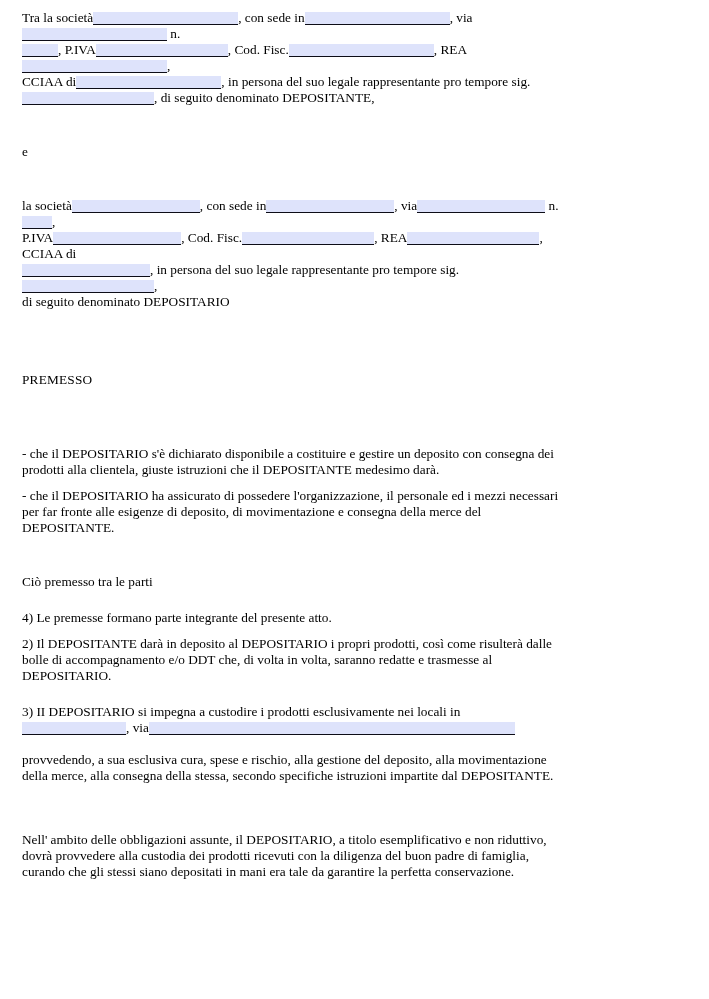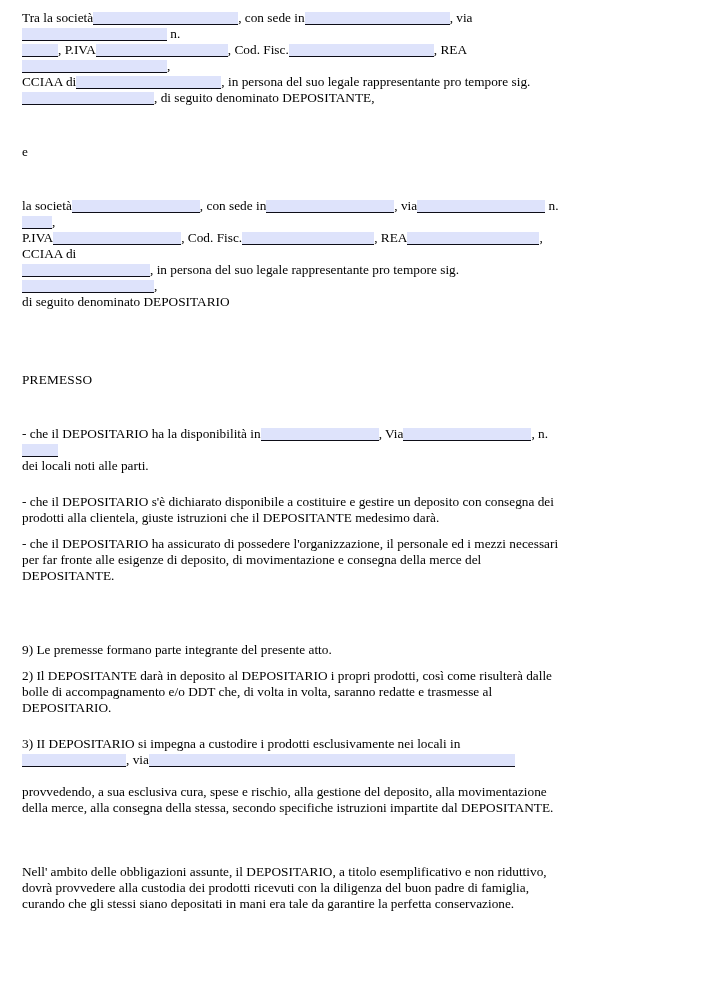--- a/index.html
+++ b/index.html
@@ -80,42 +80,42 @@
     <p><span>la società</span><span class="fld w-xl"></span><span>, con sede in</span><span class="fld w-xl"></span><span>, via</span><span class="fld w-xl"></span>
       <span>n.</span> <span class="fld w-xxs"></span><span>,</span><br><span>P.IVA</span><span class="fld w-xl"></span><span>, Cod. Fisc.</span><span class="fld w-2xl"></span><span>, REA</span><span class="fld w-2xl"></span><span>, CCIAA di</span><br><span class="fld w-xl"></span><span>, in persona del suo legale rappresentante pro tempore sig.</span><span class="fld w-2xl"></span><span>,</span><br><span>di seguito denominato DEPOSITARIO</span></p>
   </div>
 
   <div class="gap-xxl"></div>
 
   <p class="heading">PREMESSO</p>
 
   <div class="gap-xxl"></div>
 
-  <p><span>- che il DEPOSITARIO ha la disponibilità in</span><span class="fld w-l"></span><span>, Via</span><span class="fld w-xl"></span><span>, n.</span> <span class="fld w-xs"></span><br><span>dei locali noti alle parti.</span></p>
 
   <div class="gap-sm"></div>
 
 
   <div class="gap-sm"></div>
 
   <p>- che il DEPOSITARIO s'è dichiarato disponibile a costituire e gestire un deposito con consegna dei prodotti alla clientela, giuste istruzioni che il DEPOSITANTE medesimo darà.</p>
 
   <div class="gap-sm"></div>
 
   <p>- che il DEPOSITARIO ha assicurato di possedere l'organizzazione, il personale ed i mezzi necessari per far fronte alle esigenze di deposito, di movimentazione e consegna della merce del DEPOSITANTE.</p>
 
   <div class="gap-xxl"></div>
 
+  <p>Ciò premesso tra le parti</p>
 
   <div class="gap-sm"></div>
 
 
   <div class="gap-sm"></div>
 
-  <p>9) Le premesse formano parte integrante del presente atto.</p>
+  <p>4) Le premesse formano parte integrante del presente atto.</p>
 
   <div class="gap-sm"></div>
 
   <p>2) Il DEPOSITANTE darà in deposito al DEPOSITARIO i propri prodotti, così come risulterà dalle bolle di accompagnamento e/o DDT che, di volta in volta, saranno redatte e trasmesse al DEPOSITARIO.</p>
 
   <div class="gap-sm"></div>
 
 
   <div class="gap-sm"></div>
 

